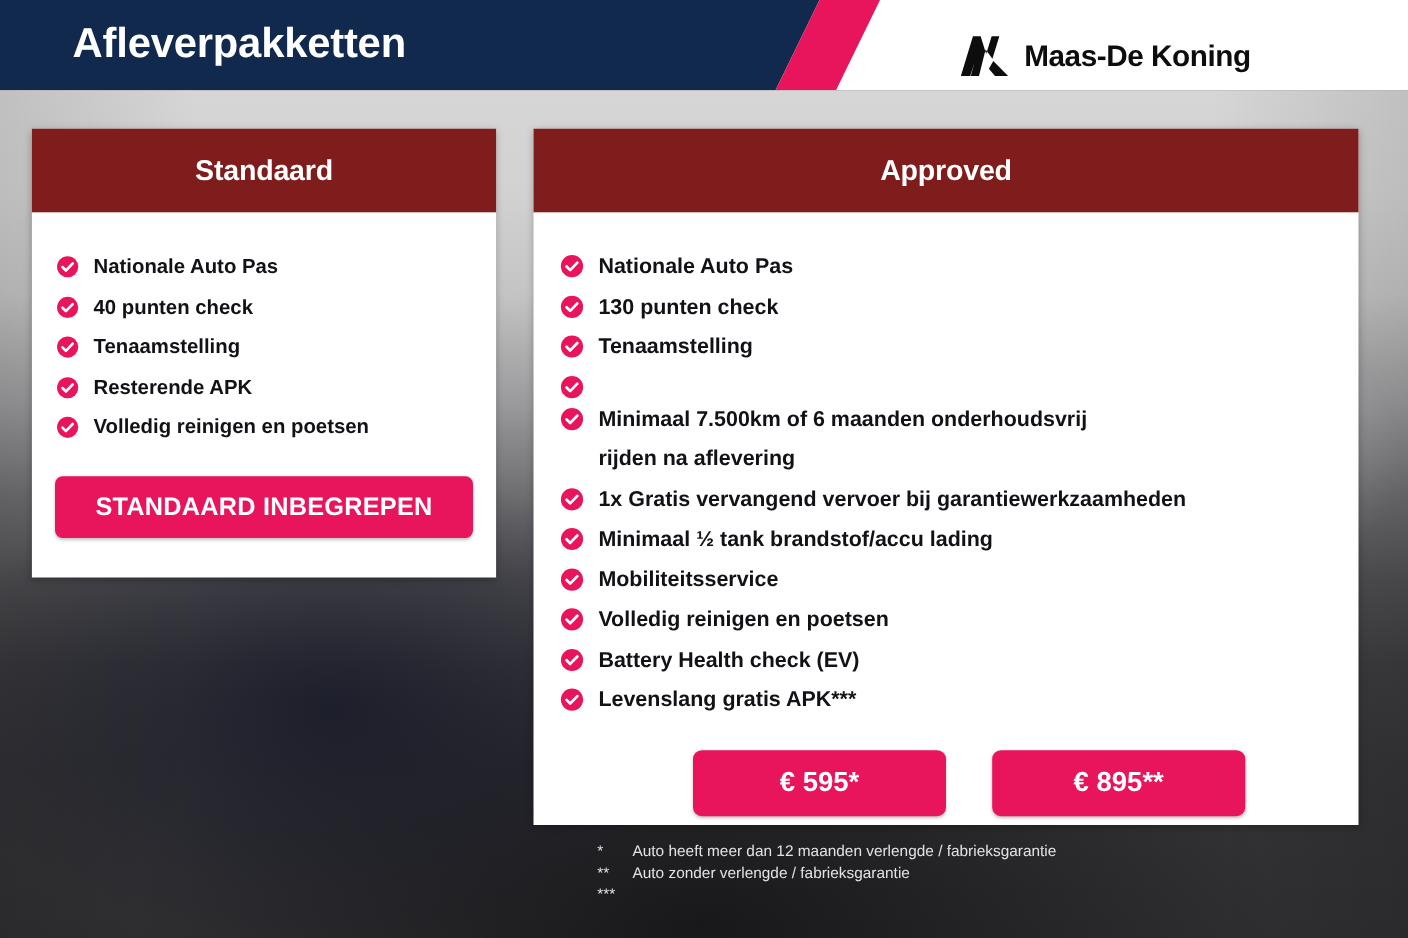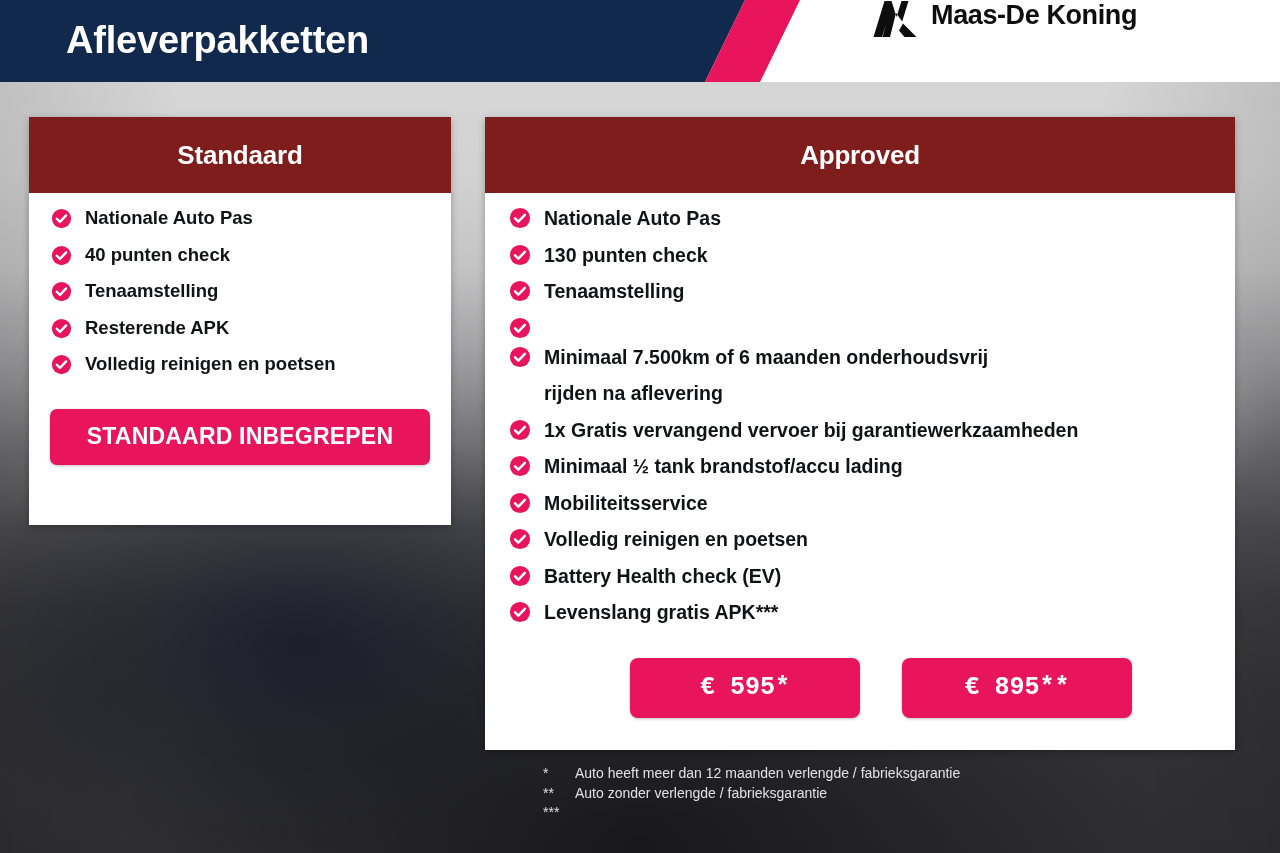--- a/index.html
+++ b/index.html
@@ -90,20 +90,21 @@
     font-weight: bold;
     letter-spacing: -0.2px;
     white-space: nowrap;
   }
   .brand {
     position: absolute;
     right: 143px;
     top: 0;
     height: 102px;
     display: flex;
+    align-items: center;
     gap: 13px;
   }
   .brand-mark {
     width: 46px;
     height: 38px;
     display: block;
   }
   .brand-name {
     color: #0d0d0d;
     font-size: 27px;
@@ -125,21 +126,21 @@
     align-items: center;
     justify-content: center;
   }
   .card-head-title {
     color: #ffffff;
     font-size: 26px;
     font-weight: bold;
     letter-spacing: -0.2px;
   }
   .card-body {
-    padding: 7px 0 0 0;
+    padding: 31px 0 0 0;
   }
 
   #card-standaard {
     left: 29px;
     top: 117px;
     width: 422px;
     height: 408px;
   }
   #card-approved {
     left: 485px;
@@ -208,21 +209,21 @@
   .price-row {
     display: flex;
     justify-content: flex-end;
     gap: 42px;
     padding: 27px 103px 0 0;
   }
   .price-btn {
     border: none;
     background: #e8155c;
     color: #ffffff;
-    font-family: Liberation Mono, monospace;
+    font-family: Liberation Sans, sans-serif;
     font-size: 25px;
     font-weight: bold;
     width: 230px;
     padding: 15px 0 16px 0;
     border-radius: 8px;
     text-align: center;
     cursor: pointer;
     box-shadow: 0 1px 3px rgba(0,0,0,0.25);
   }
 

